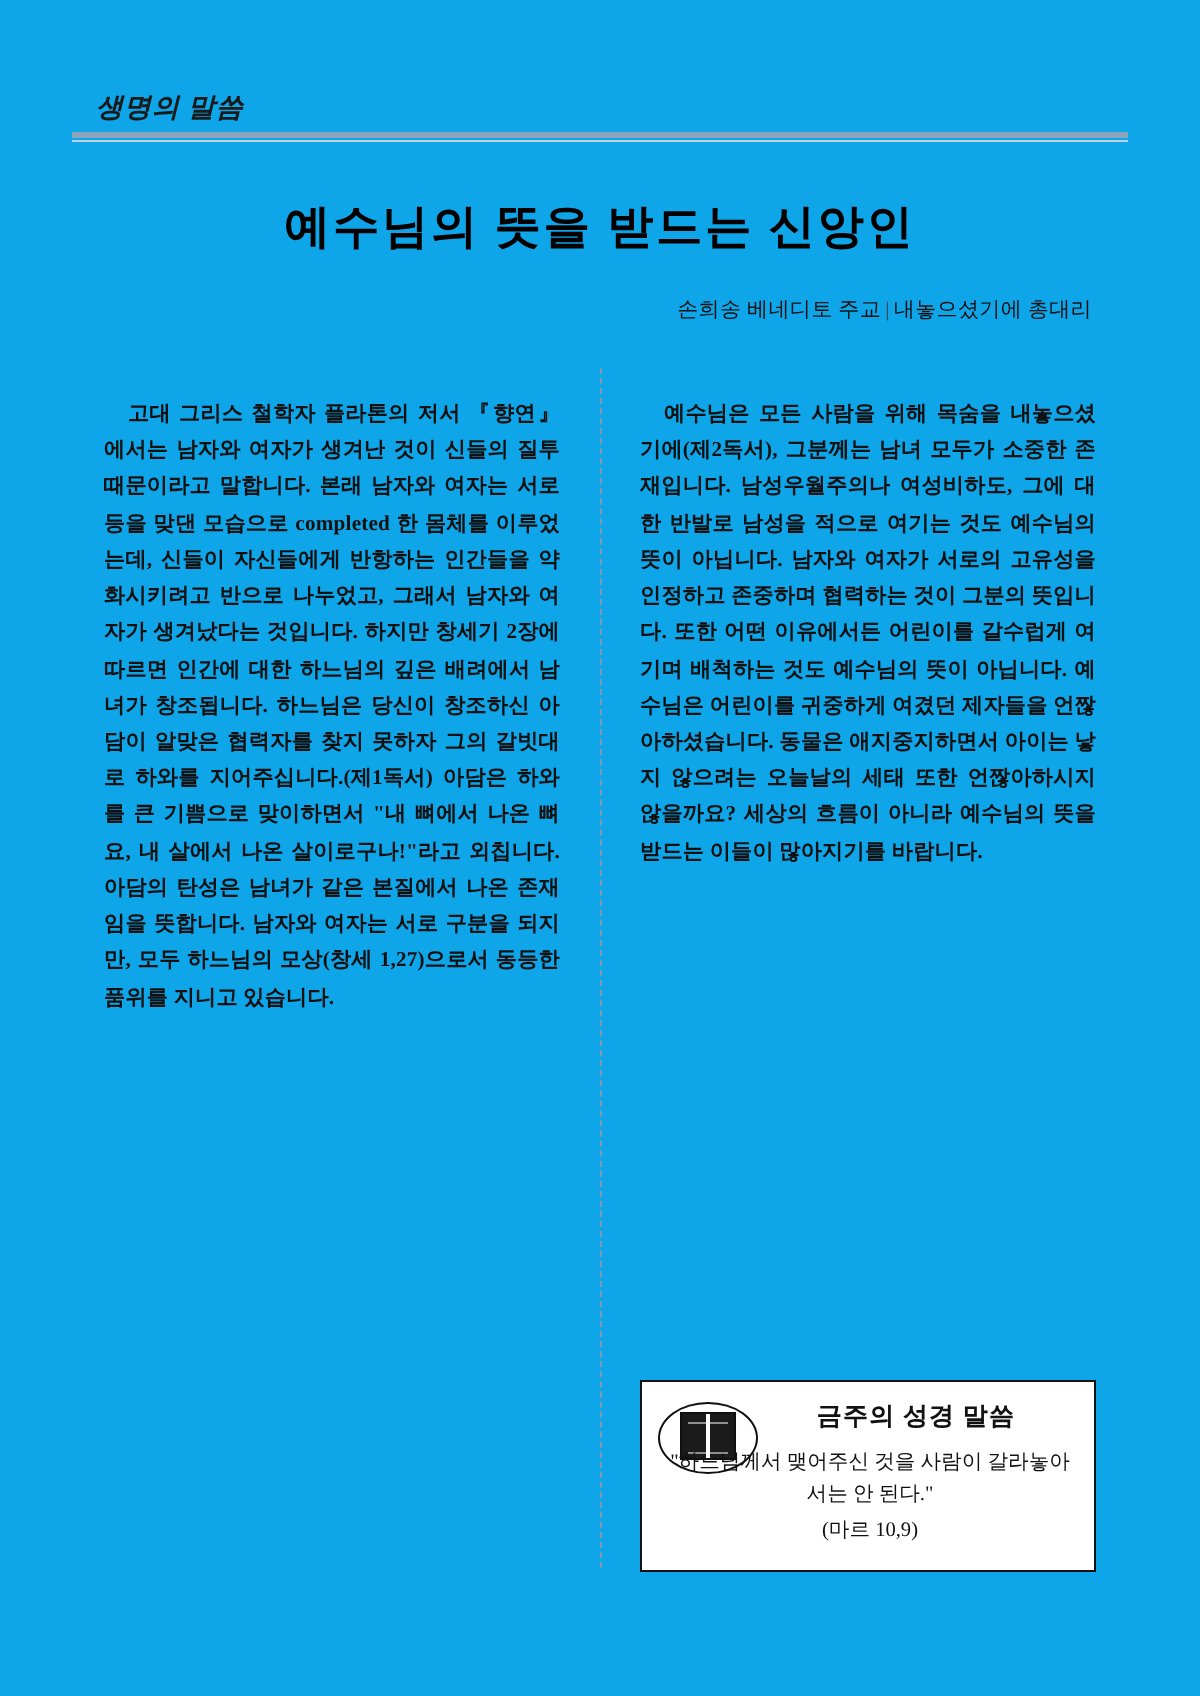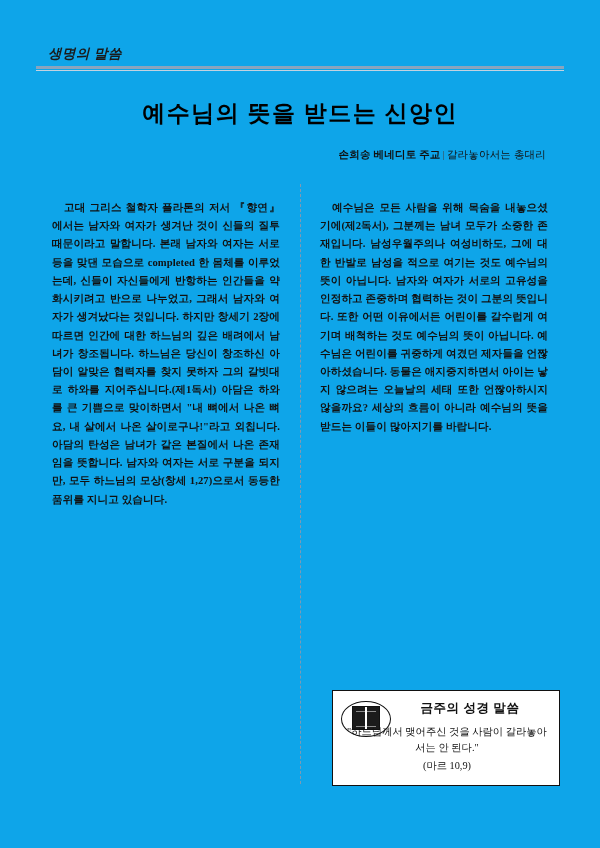--- a/index.html
+++ b/index.html
@@ -67,21 +67,21 @@
     color: #000;
   }
   .byline {
     position: absolute;
     right: 54px;
     top: 148px;
     font-size: 10.5px;
     letter-spacing: 0.2px;
     color: #111;
   }
-  .byline b { font-weight: bold; margin-top: 16px; }
+  .byline b { font-weight: normal; margin-top: 16px; }
   .byline .sep { color: #444; padding: 0 2px; }
 
   
   .body-area {
     position: absolute;
     left: 52px;
     top: 186px;
     width: 496px;
     height: 600px;
   }
@@ -115,21 +115,20 @@
   
   .verse-box {
     position: absolute;
     left: 320px;
     top: 690px;
     width: 228px;
     height: 96px;
     border: 1px solid #111;
     box-sizing: border-box;
     background: #fff;
-    margin-left: 12px;
   }
   .verse-title {
     position: absolute;
     left: 62px;
     top: 9px;
     width: 150px;
     text-align: center;
     font-size: 12.5px;
     font-weight: bold;
     letter-spacing: 0.6px;
@@ -201,21 +200,21 @@
 <div class="page">
 
   <div class="header">
     <div class="header-label">생명의 말씀</div>
     <div class="header-rule"></div>
     <div class="header-rule-thin"></div>
   </div>
 
   <div class="title">예수님의 뜻을 받드는 신앙인</div>
   <div class="byline">
-    <b>손희송 베네디토 주교</b><span class="sep">|</span><span>갈라놓아서는 총대리</span>
+    <b>손희송 베네디토 주교</b><span class="sep">|</span><span>내놓으셨기에 총대리</span>
   </div>
 
   <div class="body-area">
     <div class="divider"></div>
 
     <div class="col col-left">
       <p>고대 그리스 철학자 플라톤의 저서 『향연』에서는 남자와 여자가 생겨난 것이 신들의 질투 때문이라고 말합니다. 본래 남자와 여자는 서로 등을 맞댄 모습으로 completed 한 몸체를 이루었는데, 신들이 자신들에게 반항하는 인간들을 약화시키려고 반으로 나누었고, 그래서 남자와 여자가 생겨났다는 것입니다. 하지만 창세기 2장에 따르면 인간에 대한 하느님의 깊은 배려에서 남녀가 창조됩니다. 하느님은 당신이 창조하신 아담이 알맞은 협력자를 찾지 못하자 그의 갈빗대로 하와를 지어주십니다.(제1독서) 아담은 하와를 큰 기쁨으로 맞이하면서 "내 뼈에서 나온 뼈요, 내 살에서 나온 살이로구나!"라고 외칩니다. 아담의 탄성은 남녀가 같은 본질에서 나온 존재임을 뜻합니다. 남자와 여자는 서로 구분을 되지만, 모두 하느님의 모상(창세 1,27)으로서 동등한 품위를 지니고 있습니다.</p>
     </div>
 
     <div class="col col-right">

